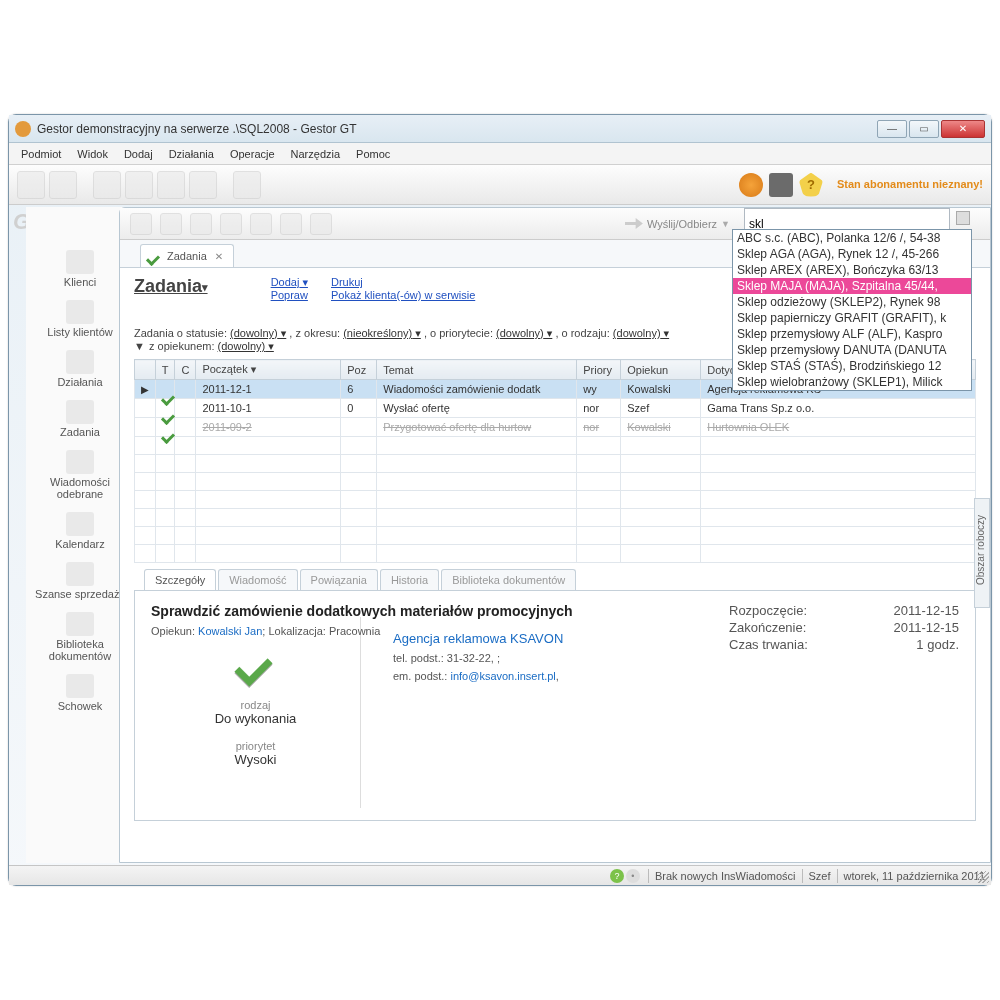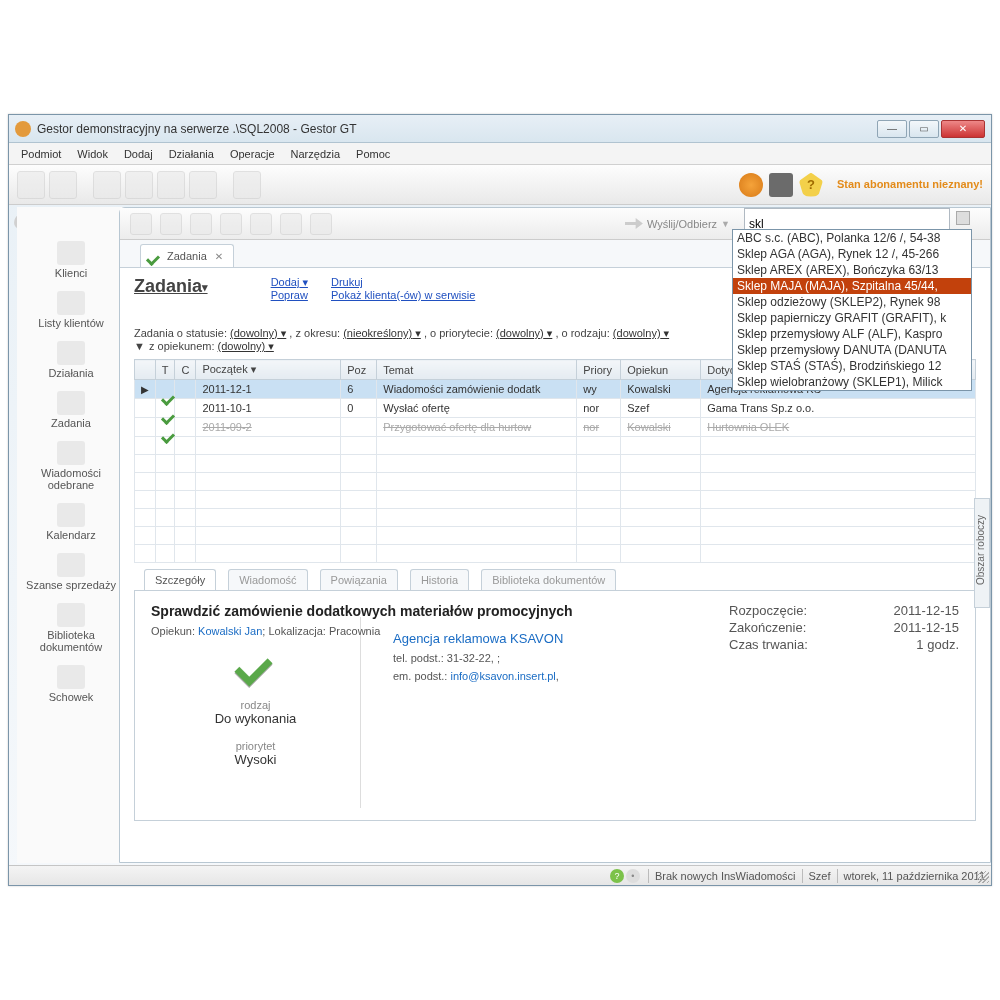--- a/index.html
+++ b/index.html
@@ -1,34 +1,34 @@
 <!DOCTYPE html>
 <html><head>
 <meta charset="utf-8">
 <style>
 * { box-sizing: border-box; margin: 0; padding: 0; font-family: Tahoma, Arial, sans-serif; }
 body { background: #fff; width: 1000px; height: 1000px; overflow: hidden; position: relative; }
-.window { position: absolute; left: 8px; top: 114px; width: 984px; height: 772px; border: 1px solid #7b95a9; background: linear-gradient(#e8f0f6,#f5f8fb); border-radius: 0; box-shadow: 0 0 2px rgba(0,0,0,.2); }
+.window { position: absolute; left: 8px; top: 114px; width: 984px; height: 772px; border: 1px solid #7b95a9; background: linear-gradient(#e8f0f6,#f5f8fb); border-radius: 8px; box-shadow: 0 0 2px rgba(0,0,0,.2); }
 .titlebar { height: 28px; background: linear-gradient(#e7eff6,#d9e6ef); display: flex; align-items: center; padding: 0 6px; border-bottom: 1px solid #b0c3d0; font-size: 12px; color: #333; }
 .titlebar-icon { width: 16px; height: 16px; background: #e39a3c; border-radius: 50%; margin-right: 6px; }
 .win-btns { margin-left: auto; display: flex; gap: 2px; }
 .win-btn { width: 30px; height: 18px; border: 1px solid #8fa5b5; background: linear-gradient(#f3f7fa,#d9e6ef); border-radius: 2px; display:flex;align-items:center;justify-content:center;font-size:10px;color:#555;cursor:pointer;}
 .win-btn.close { background: linear-gradient(#e88,#c33); color:#fff; border-color:#a33; width:44px; }
 .menubar { height: 22px; background: #f4f4f4; border-bottom: 1px solid #d0d0d0; display: flex; align-items: center; padding: 0 4px; font-size: 11px; color: #333; }
 .menubar span { padding: 3px 8px; cursor: pointer; }
 .toolbar-main { height: 40px; background: linear-gradient(#fdfdfd,#e9e9e9); border-bottom: 1px solid #ccc; display:flex; align-items:center; padding:0 8px; }
 .tb-ico { width: 28px; height: 28px; background: #e8e8e8; border: 1px solid #ccc; border-radius: 3px; margin-right: 4px; opacity:.55; }
 .tb-right { margin-left: auto; display:flex; align-items:center; gap:6px; }
 .badge { width:24px;height:24px;border-radius:50%; }
 .badge.o { background:radial-gradient(#f5a33a,#d87a18); }
 .badge.g { background:#6b6b6b; border-radius:3px; }
 .badge.y { background:#f3d04a; clip-path: polygon(50% 0,100% 35%,80% 100%,20% 100%,0 35%); display:flex;align-items:center;justify-content:center;color:#a06b00;font-weight:bold;font-size:13px;}
 .abon { color:#e38b1a; font-size:11px; font-weight:bold; text-align:center; line-height:1.2; margin-left:8px; }
 .subwin { position:absolute; left:110px; top:92px; right:0; bottom:22px; background:#fff; border:1px solid #b8c7d2; border-top-left-radius:6px; overflow:visible; }
-.sidebar { position:absolute; left:8px; top:92px; width:108px; bottom:22px; background:#fafafa; padding-top:30px; }
+.sidebar { position:absolute; left:17px; top:92px; width:108px; bottom:22px; background:#fafafa; padding-top:39px; }
 .gt-logo { position:absolute; left:4px; top:94px; width:44px; height:28px; color:#d0d0d0; font-size:22px; font-weight:bold; font-style:italic; }
 .sb-item { text-align:center; font-size:11px; color:#555; padding:4px 0 8px; cursor:pointer; }
 .sb-ico { width:28px; height:24px; margin:0 auto 2px; background:#ddd; border-radius:3px; opacity:.6; }
 .lm-tab { position:absolute; left:110px; top:290px; width:16px; height:110px; background:#eef2f5; border:1px solid #c5d0d9; writing-mode:vertical-rl; transform:rotate(180deg); font-size:10px; color:#666; text-align:center; padding-top:6px; cursor:pointer; }
 .lm-tab .chev { font-size:9px; margin:2px 0; }
 .or-tab { position:absolute; right:0; top:290px; width:16px; height:110px; background:#eef2f5; border:1px solid #c5d0d9; writing-mode:vertical-rl; transform:rotate(180deg); font-size:10px; color:#666; text-align:center; padding-top:6px; cursor:pointer; }
 .sub-toolbar { height:32px; background:linear-gradient(#fdfdfd,#ececec); border-bottom:1px solid #ccc; display:flex; align-items:center; padding:0 10px; gap:4px; }
 .tab-strip { height:28px; display:flex; align-items:flex-end; padding-left:20px; border-bottom:1px solid #c5d0d9; background:#f6f8fa; }
 .tab { background:#fff; border:1px solid #c5d0d9; border-bottom:none; padding:4px 10px 4px 6px; font-size:11px; color:#555; display:flex; align-items:center; gap:4px; border-top-left-radius:3px; border-top-right-radius:3px; }
 .tab-close { color:#888; font-size:10px; cursor:pointer; margin-left:4px; }
@@ -41,21 +41,21 @@
 .hdr-links a { color:#2050c0; text-decoration:underline; cursor:pointer; margin-right:20px; }
 .filters { margin-top:26px; font-size:11px; color:#444; }
 .filters .dd-lnk { text-decoration:underline; cursor:pointer; color:#333; }
 .grid { margin-top:6px; border:1px solid #c5d0d9; border-collapse:collapse; width:100%; font-size:11px; background:#fff; }
 .grid th { background:linear-gradient(#f3f6f9,#e4ebf1); border:1px solid #c5d0d9; padding:3px 6px; font-weight:normal; color:#444; text-align:left; font-size:11px; white-space:nowrap; }
 .grid td { border:1px solid #e0e6ec; padding:3px 6px; white-space:nowrap; }
 .grid tr.sel td { background:#c9e0f3; }
 .grid tr.dis td { color:#aaa; text-decoration:line-through; }
 .grid-empty td { height:18px; }
 .row-ptr { color:#333; font-size:10px; }
-.detail-tabs { margin-top:6px; display:flex; gap:12px; border-bottom:1px solid #c5d0d9; padding-left:10px; font-size:11px; }
+.detail-tabs { margin-top:6px; display:flex; gap:2px; border-bottom:1px solid #c5d0d9; padding-left:10px; font-size:11px; }
 .dtab { padding:4px 10px; background:#f6f8fa; border:1px solid #c5d0d9; border-bottom:none; color:#999; border-top-left-radius:3px; border-top-right-radius:3px; cursor:pointer; }
 .dtab.act { background:#fff; color:#555; }
 .detail-body { background:#fff; padding:12px 16px; border:1px solid #c5d0d9; border-top:none; font-size:11px; display:flex; gap:12px; min-height:230px; }
 .det-title { font-size:14px; font-weight:bold; color:#222; margin-bottom:6px; }
 .det-sub { color:#555; }
 .det-sub a { color:#1a6cc4; text-decoration:none; }
 .det-left { width:210px; text-align:center; padding-top:28px; border-right:1px solid #ddd; margin-top:14px; }
 .det-left .big-check { width:50px; height:46px; margin:0 auto 8px; position:relative; }
 .det-left .big-check:before { content:""; position:absolute; left:12px; top:6px; width:14px; height:26px; border:solid #5aa84a; border-width:0 7px 7px 0; transform:rotate(45deg); filter:drop-shadow(1px 1px 0 #aaa); }
 .det-left .lbl { color:#888; font-size:11px; }
@@ -65,21 +65,21 @@
 .det-mid .line { color:#555; margin-top:6px; }
 .det-right { width:230px; padding-top:0; font-size:13px; color:#555; }
 .det-right .r { display:flex; justify-content:space-between; margin-bottom:2px; }
 .statusbar { position:absolute; left:0; right:0; bottom:0; height:20px; background:linear-gradient(#f4f4f4,#e6e6e6); border-top:1px solid #c5c5c5; font-size:11px; color:#555; display:flex; align-items:center; padding:0 6px; }
 .statusbar .sep { border-left:1px solid #bbb; height:14px; margin:0 6px; }
 .sico { width:14px; height:14px; background:#7cc24a; border-radius:50%; font-size:9px; color:#fff; display:flex;align-items:center;justify-content:center; margin-right:2px; }
 .search-box { position:absolute; right:20px; top:0; width:226px; }
 .search-input { width:206px; height:32px; border:1px solid #b0b9c2; padding:0 4px; font-size:12px; }
 .ac-list { position:absolute; top:21px; left:-12px; width:240px; background:#fff; border:1px solid #7b95a9; font-size:12px; color:#333; z-index:100; }
 .ac-list div { padding:1px 4px; white-space:nowrap; overflow:hidden; cursor:pointer; }
-.ac-list div.hl { background:#c2410c; color:#fff; }
+.ac-list div.hl { background:#ec4899; color:#fff; }
 .wyslij { color:#888; font-size:11px; display:flex; align-items:center; gap:4px; margin-left:auto; margin-right:250px; cursor:pointer; }
 .arrow-ico { width:18px; height:14px; background:#b0b0b0; clip-path:polygon(0 40%,60% 40%,60% 10%,100% 50%,60% 90%,60% 60%,0 60%); opacity:.6; }
 .grip { position:absolute; right:2px; bottom:2px; width:12px; height:12px; background:repeating-linear-gradient(135deg,#aaa,#aaa 1px,transparent 1px,transparent 3px); }
 </style>
 </head>
 <body>
 
 <div class="window">
   <div class="titlebar">
     <div class="titlebar-icon"></div>

